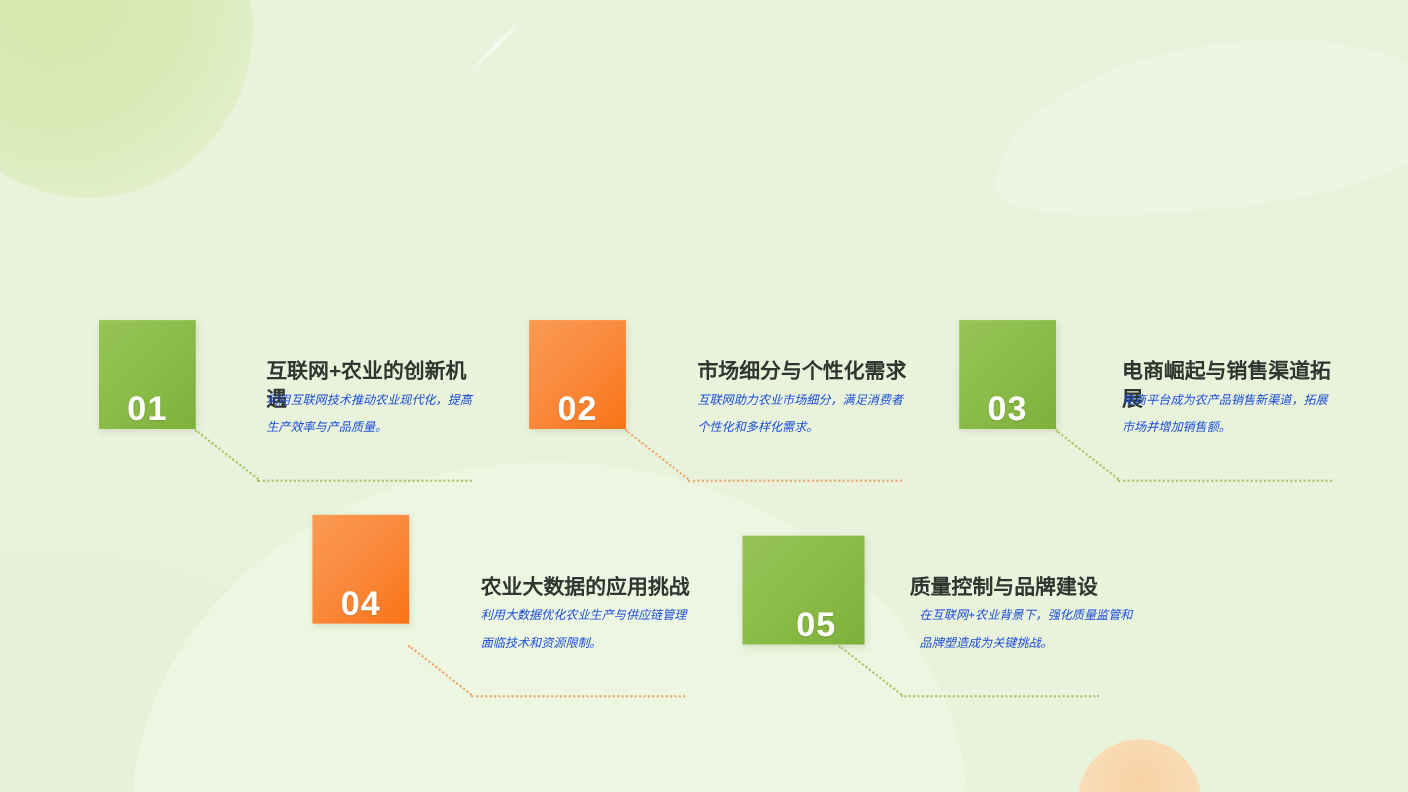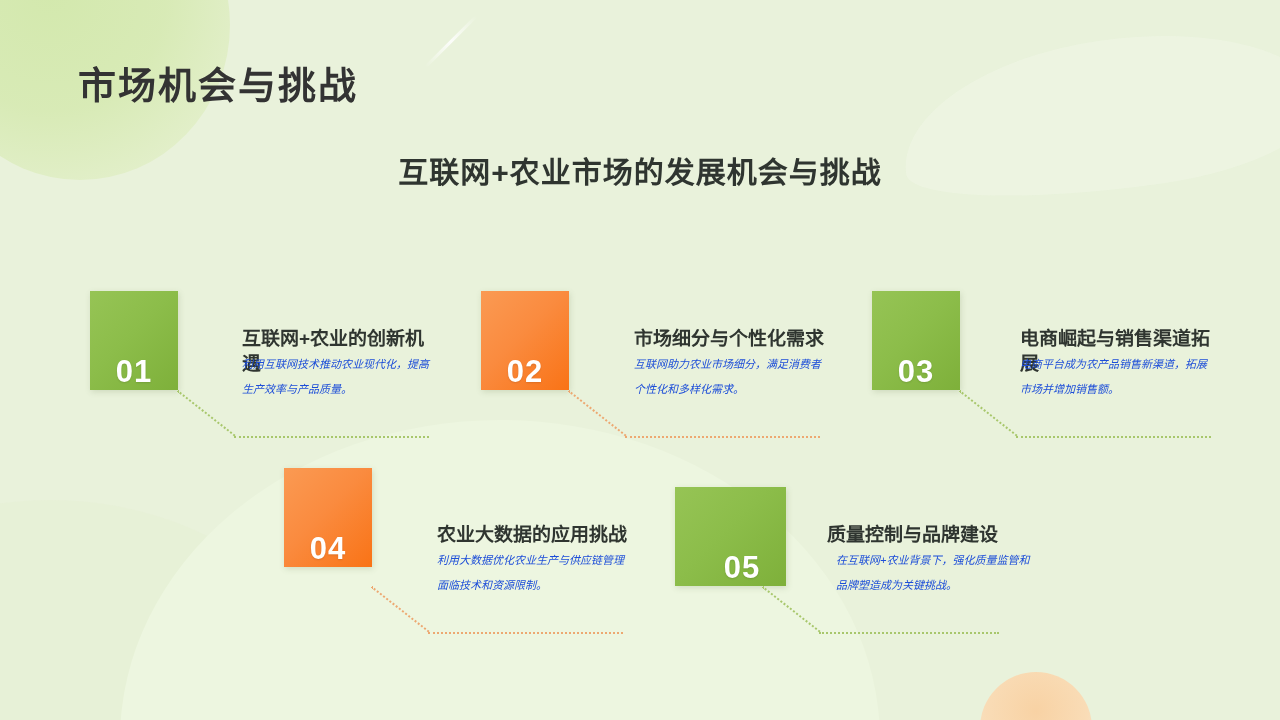--- a/index.html
+++ b/index.html
@@ -143,22 +143,20 @@
 
   <div class="bg-layer">
     <div class="blob-bl2"></div>
     <div class="blob-bl"></div>
     <div class="wave-tr"></div>
     <div class="blob-tl"></div>
     <div class="blob-orange"></div>
     <div class="streak"></div>
   </div>
 
-  <div class="page-title">市场机会与挑战</div>
-  <div class="section-subtitle">互联网+农业市场的发展机会与挑战</div>
 
   <div class="card">
     <div class="num-box green" style="left:90px; top:291px;">
       <span class="num">01</span>
     </div>
     <div class="card-title" style="left:242px; top:290px;">互联网+农业的创新机遇</div>
     <div class="card-desc" style="left:242px; top:352px;">利用互联网技术推动农业现代化，提高生产效率与产品质量。</div>
     <div class="conn-diag" style="left:178px; top:390px; width:73px; transform:rotate(38deg);"></div>
     <div class="conn-horiz" style="left:234px; top:436px; width:195px;"></div>
   </div>

